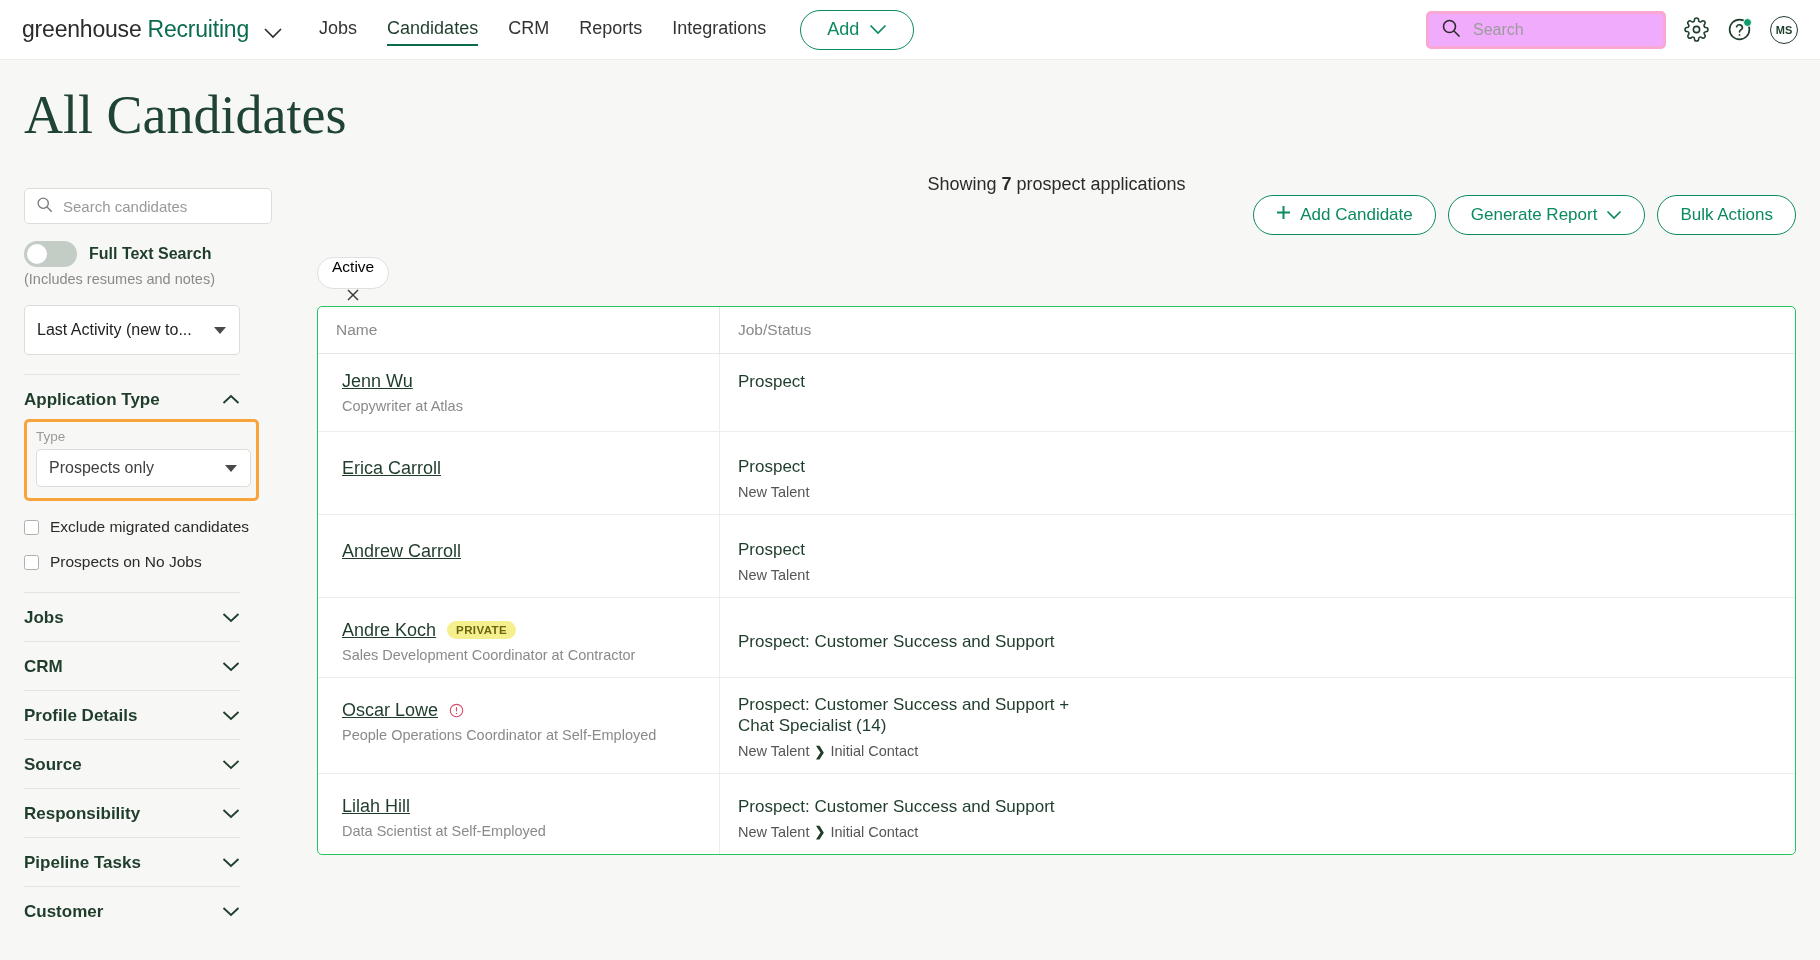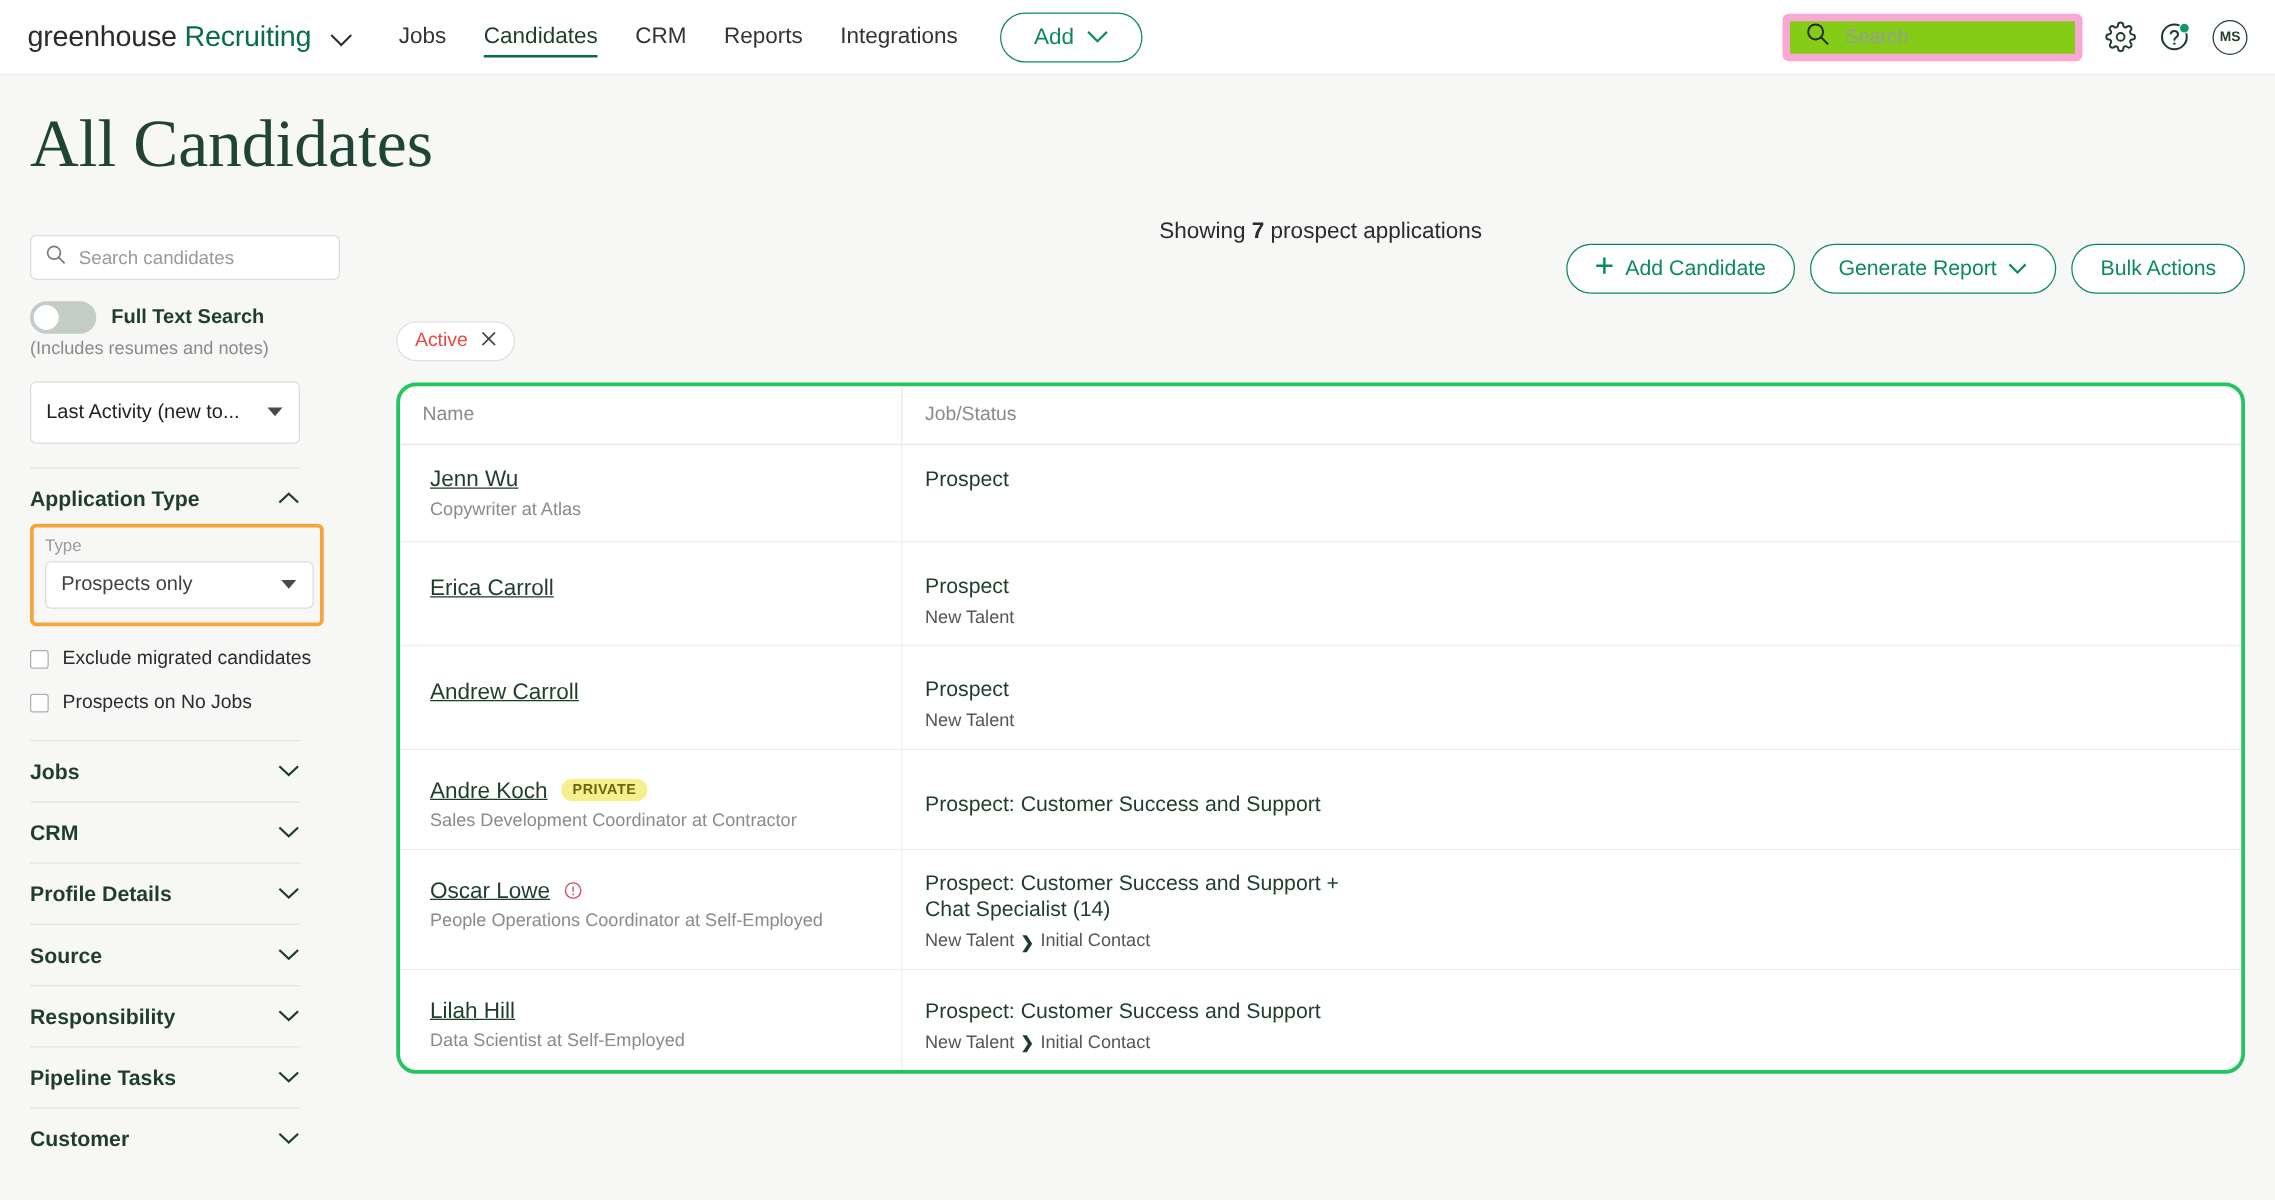--- a/index.html
+++ b/index.html
@@ -42,21 +42,21 @@
     height: 40px; padding: 0 26px;
     display: flex; align-items: center; gap: 10px;
     color: #0B8A5F; font-size: 18px; background: #fff; cursor: pointer;
   }
 
   .topnav-right {
     margin-left: auto; display: flex; align-items: center; gap: 18px;
   }
   .search-box {
     width: 240px; height: 38px;
-    border: 6px solid #f9a8d4; border-radius: 5px; background: #84cc16;
+    border: 3px solid #f9a8d4; border-radius: 5px; background: #f0abfc;
     display: flex; align-items: center; padding: 0 12px; gap: 12px;
   }
   .search-box input {
     border: none; outline: none; font-size: 16px; color: #555;
     background: transparent; width: 100%;
     font-family: "Liberation Sans", sans-serif;
   }
   .search-box input::placeholder { color: #9B9B9B; }
   .icon-btn { cursor: pointer; display: flex; align-items: center; position: relative; }
   .notif-dot {
@@ -155,26 +155,26 @@
     border: 1px solid #0B8A5F; border-radius: 22px; background: #fff;
     height: 40px; padding: 0 22px; color: #0B8A5F; font-size: 17px;
     display: flex; align-items: center; gap: 9px; cursor: pointer;
     font-family: "Liberation Sans", sans-serif; white-space: nowrap;
   }
 
   .chips { margin-top: 22px; display: flex; gap: 10px; }
   .chip {
     background: #fff; border: 1px solid #E0E0DE; border-radius: 17px;
     height: 32px; padding: 0 14px; display: flex; align-items: center; gap: 11px;
-    font-size: 15.5px; color: #ef4444; cursor: pointer;
+    font-size: 15.5px; color: #000000; cursor: pointer; flex-direction: column;
   }
 
   .table {
     margin-top: 17px; background: #fff;
-    border: 3px solid #22c55e; border-radius: 16px;
+    border: 1px solid #22c55e; border-radius: 5px;
     overflow: hidden;
   }
   .thead { display: flex; height: 47px; border-bottom: 1px solid #E6E6E4; }
   .th { display: flex; align-items: center; font-size: 15.5px; color: #8A8A8A; }
   .th.name { width: 402px; flex: 0 0 402px; padding-left: 18px; border-right: 1px solid #E6E6E4; }
   .th.job  { flex: 1; padding-left: 18px; }
 
   .trow { display: flex; border-bottom: 1px solid #EDEDEB; min-height: 78px; }
   .trow:last-child { border-bottom: none; }
   .td-name {

